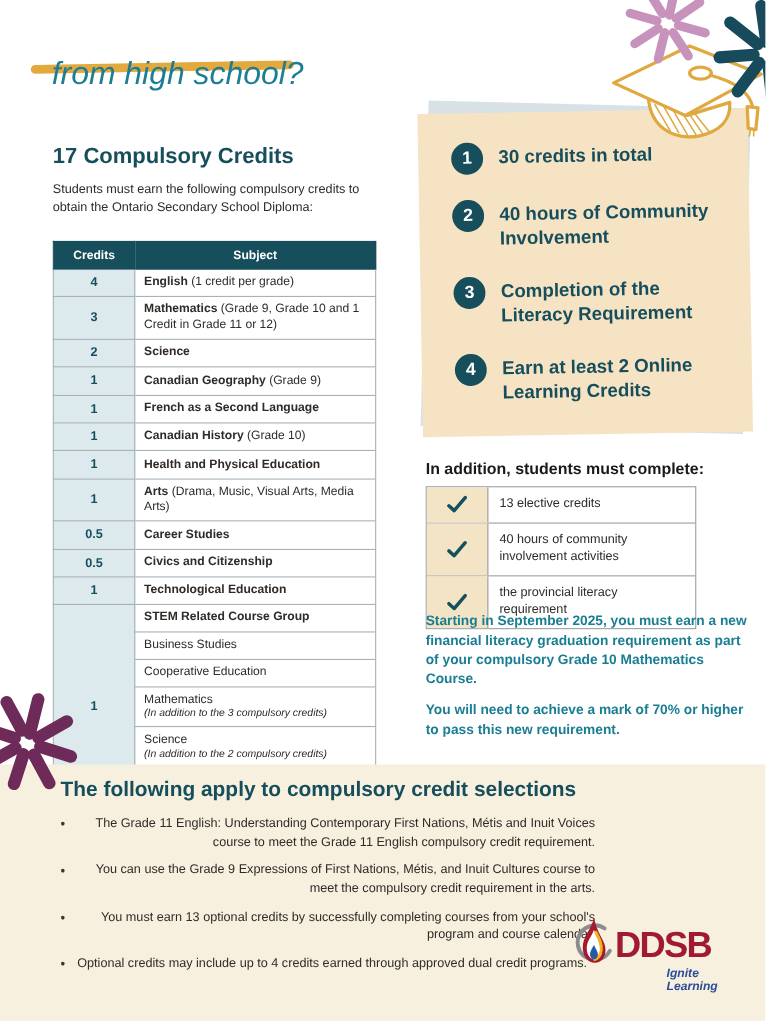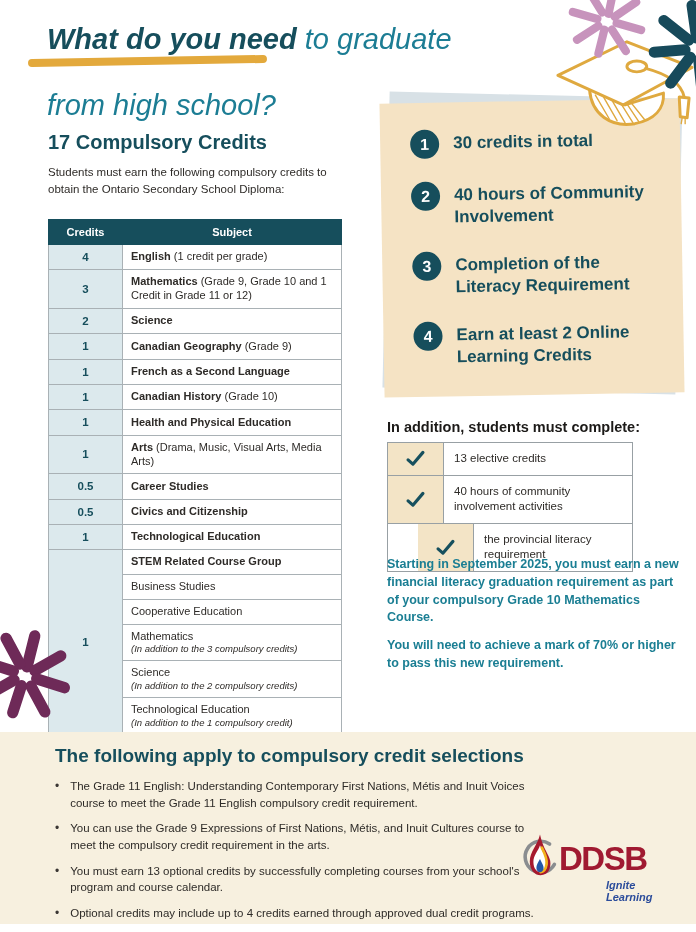--- a/index.html
+++ b/index.html
@@ -48,52 +48,51 @@
   .req-list{display:flex;flex-direction:column;gap:23px;}
   .req-item{display:flex;gap:14px;align-items:flex-start;}
   .req-num{flex:none;width:29px;height:29px;border-radius:50%;background:#164e5c;color:#ffffff;
            font-weight:700;font-size:16px;line-height:29px;text-align:center;}
   .req-text{font-size:17px;font-weight:700;color:#164e5c;line-height:1.3;max-width:208px;padding-top:3px;}
 
   
   .addition-heading{position:absolute;left:387px;top:419px;font-size:14.5px;font-weight:700;color:#1c1a18;}
   .check-table{position:absolute;left:387px;top:442px;width:244px;border:1px solid #98a0a4;z-index:2;background:#fff;}
   .check-row{display:flex;border-bottom:1px solid #98a0a4;}
-  .check-row:last-child{border-bottom:none;margin-left:30px;}
+  .check-row:last-child{border-bottom:none;}
   .check-cell{flex:none;width:55px;background:#f3e4c6;border-right:1px solid #98a0a4;
               display:flex;align-items:center;justify-content:center;}
   .check-text{font-size:11.5px;line-height:1.35;color:#2e2b28;padding:8px 10px;}
 
   
   .notice{position:absolute;left:387px;top:556px;width:292px;z-index:2;}
   .notice p{margin:0 0 10px 0;font-size:12.5px;font-weight:700;color:#1a7e93;line-height:1.42;}
 
   
-  .footer{position:absolute;left:0;top:732px;width:696px;height:192px;background:#f7f0df;z-index:2;}
+  .footer{position:absolute;left:0;top:695px;width:696px;height:233px;background:#f7f0df;z-index:2;text-align:right;}
   .footer-heading{position:absolute;left:55px;top:13px;font-size:19px;font-weight:700;color:#164e5c;}
   .bullet-list{position:absolute;left:55px;top:46px;width:486px;}
   .bullet{display:flex;gap:11px;margin-bottom:9px;}
   .dot{flex:none;color:#3a3633;font-size:12px;line-height:1.45;}
   .bullet-text{font-size:11.5px;line-height:1.45;color:#2e2b28;}
 
   
   .logo{position:absolute;left:522px;top:830px;width:150px;height:75px;z-index:3;}
   .logo-flame{position:absolute;left:0;top:2px;width:36px;height:52px;}
   .logo-word{position:absolute;left:37px;top:12px;font-size:33px;font-weight:700;color:#a01a31;
              letter-spacing:-1.5px;line-height:1;}
   .logo-tagline{position:absolute;left:60px;top:49px;font-size:11px;font-style:italic;font-weight:700;color:#2b4c9b;margin-left:24px;}
 </style>
 </head>
 <body>
 
 <div class="page">
 
   <div class="title-block">
     <div class="title-underline"></div>
-    <div class="title-line1"><span class="title-emph">What do you need</span><span class="title-rest"> to graduate</span></div>
     <div class="title-line2">from high school?</div>
   </div>
 
   <div class="star star-pink">
     <svg viewBox="-50 -50 100 100">
         <g stroke="#c793bc" stroke-width="10" stroke-linecap="round">
       <line x1="0" y1="-42" x2="0" y2="-9"></line>
           <line x1="30" y1="-30" x2="8" y2="-7"></line>
       <line x1="43" y1="2" x2="12" y2="0"></line>
           <line x1="30" y1="31" x2="8" y2="9"></line>

